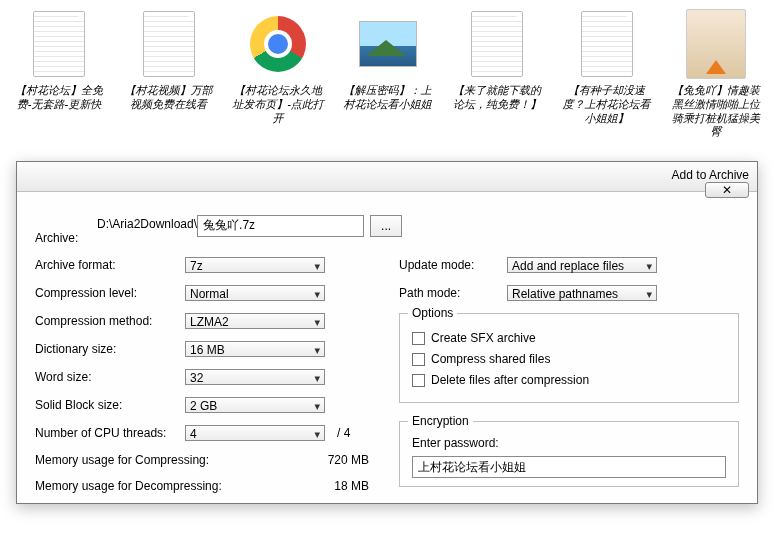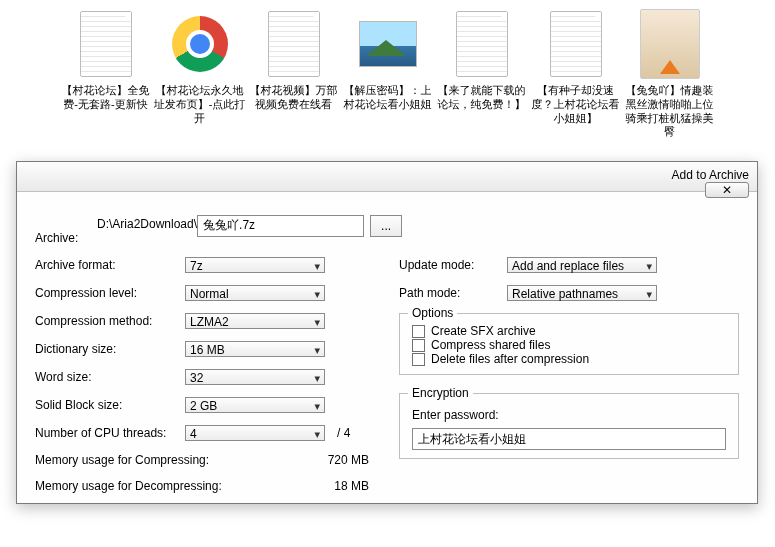--- a/index.html
+++ b/index.html
@@ -8,22 +8,24 @@
     font-size: 12px;
     background: #fff;
     width: 775px;
     height: 547px;
     overflow: hidden;
     position: relative;
   }
 
   .desktop-icons {
     display: flex;
+    gap: 12px;
     padding: 8px 12px 0 12px;
-    justify-content: center;
+    justify-content: space-between;
+    font-style: italic;
   }
   .desktop-icon {
     width: 94px;
     display: flex;
     flex-direction: column;
     align-items: center;
     text-align: center;
     cursor: pointer;
   }
   .desktop-icon .thumb {
@@ -207,21 +209,21 @@
   }
   .group-title {
     position: absolute;
     top: -8px; left: 8px;
     background: #fefefe;
     padding: 0 4px;
     font-size: 12px;
   }
   .chk-row {
     display: flex; align-items: center;
-    margin: 0 0;
+    margin: 7px 0;
     gap: 6px;
   }
   .chk {
     width: 13px; height: 13px;
     border: 1px solid #707070;
     background: #fff;
   }
   .enc-label { margin: 4px 0 6px 0; }
 </style>
 </head>
@@ -229,29 +231,29 @@
 
 <div class="desktop-icons" id="desktop-row">
     <div class="desktop-icon">
       <div class="thumb">
         <div class="text-doc"></div>
       </div>
       <div class="label">【村花论坛】全免费-无套路-更新快</div>
     </div>
     <div class="desktop-icon">
       <div class="thumb">
+        <div class="text-doc"></div>
+      </div>
+      <div class="label">【村花视频】万部视频免费在线看</div>
+    </div>
+    <div class="desktop-icon">
+      <div class="thumb">
         <div class="chrome"></div>
       </div>
       <div class="label">【村花论坛永久地址发布页】-点此打开</div>
-    </div>
-    <div class="desktop-icon">
-      <div class="thumb">
-        <div class="text-doc"></div>
-      </div>
-      <div class="label">【村花视频】万部视频免费在线看</div>
     </div>
     <div class="desktop-icon">
       <div class="thumb">
         <div class="photo"></div>
       </div>
       <div class="label">【解压密码】：上村花论坛看小姐姐</div>
     </div>
     <div class="desktop-icon">
       <div class="thumb">
         <div class="text-doc"></div>

